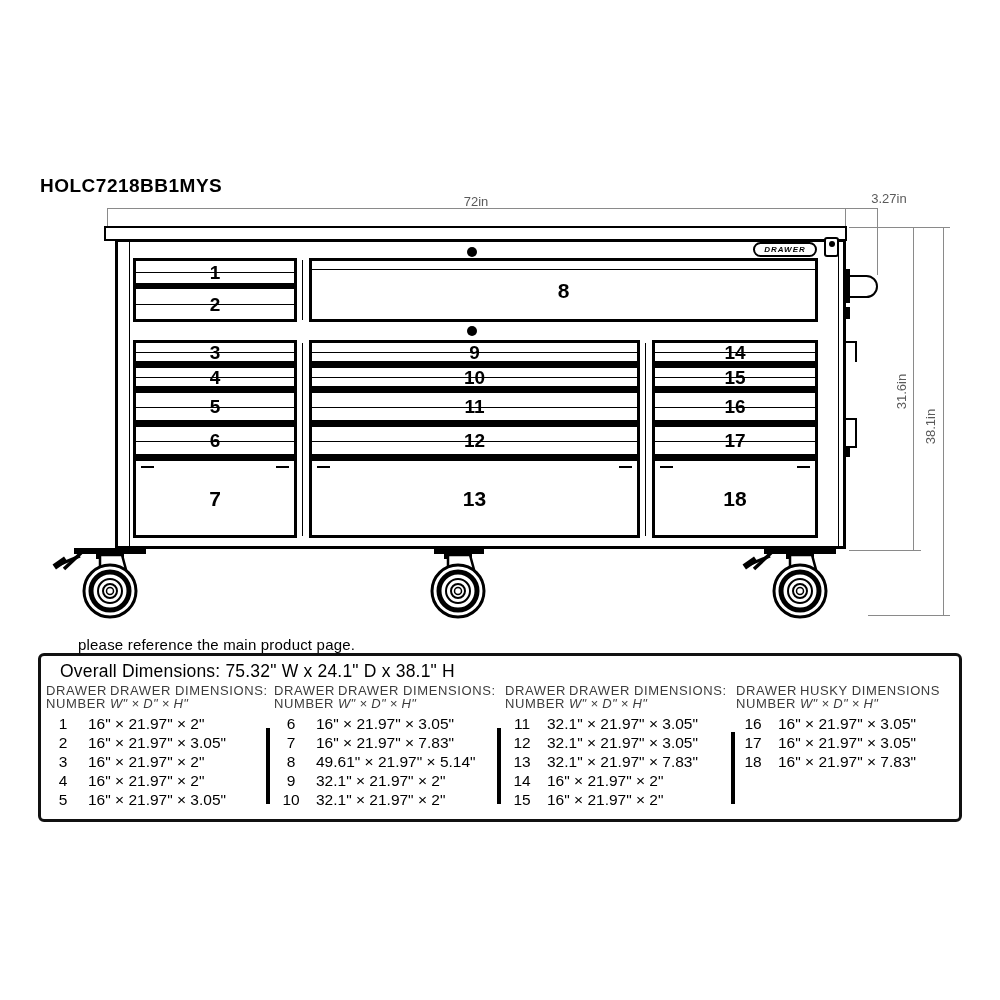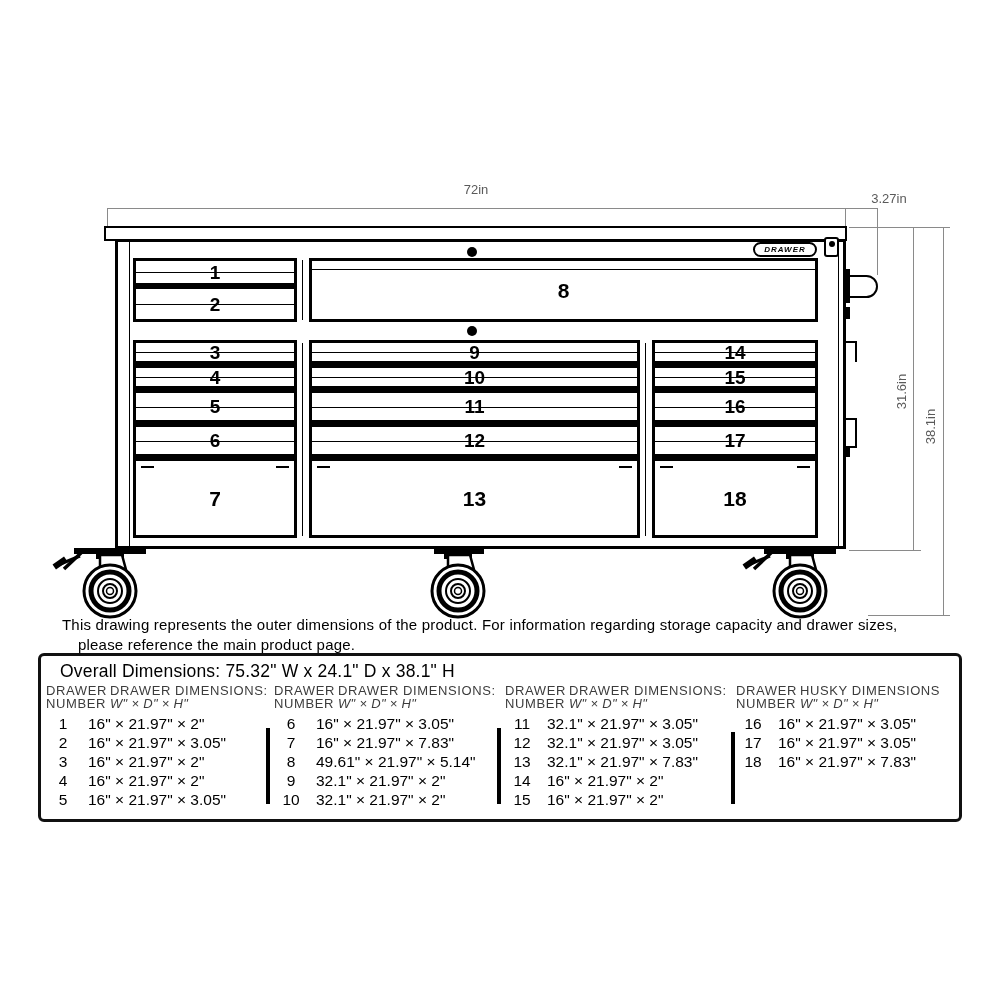--- a/index.html
+++ b/index.html
@@ -53,26 +53,27 @@
   .tg-row{display:flex;height:19px;align-items:center;font-size:15.5px;}
   .tg-row .num{width:34px;text-align:center;flex:none;}
   .tg-row .dims{margin-left:8px;white-space:nowrap;}
   .tdiv{position:absolute;width:4px;background:#000;}
 </style>
 </head>
 <body>
 
 <div class="page">
 
+  <div class="title">HOLC7218BB1MYS</div>
 
   <div class="hl" style="left:107px;top:208px;width:770px;"></div>
   <div class="vl" style="left:107px;top:208px;height:19px;"></div>
   <div class="vl" style="left:845px;top:208px;height:19px;"></div>
   <div class="vl" style="left:877px;top:208px;height:67px;"></div>
-  <div class="dimlabel" style="left:440px;top:182px;width:72px;">72in</div>
+  <div class="dimlabel" style="left:440px;top:194px;width:72px;">72in</div>
   <div class="dimlabel" style="left:856px;top:191px;width:66px;">3.27in</div>
 
   <div class="hl" style="left:849px;top:227px;width:101px;"></div>
   <div class="hl" style="left:849px;top:550px;width:72px;"></div>
   <div class="hl" style="left:868px;top:615px;width:82px;"></div>
   <div class="vl" style="left:913px;top:227px;height:323px;"></div>
   <div class="vl" style="left:943px;top:227px;height:388px;"></div>
   <div class="dimlabel vlabel" style="left:878px;top:384px;width:46px;">31.6in</div>
   <div class="dimlabel vlabel" style="left:907px;top:419px;width:46px;">38.1in</div>
 
@@ -195,21 +196,20 @@
     <rect x="-9" y="13" width="14" height="6" transform="rotate(-35 -2 16)" fill="#000"></rect>
     <rect x="34" y="7" width="28" height="5" fill="#000"></rect>
     <polygon points="38,8 60,8 66,30 56,44 38,38" fill="#fff" stroke="#000" stroke-width="2.5"></polygon>
     <circle cx="48" cy="44" r="26" fill="#fff" stroke="#000" stroke-width="3"></circle>
     <circle cx="48" cy="44" r="19" fill="none" stroke="#000" stroke-width="5"></circle>
     <circle cx="48" cy="44" r="12" fill="none" stroke="#000" stroke-width="2"></circle>
     <circle cx="48" cy="44" r="7" fill="#fff" stroke="#000" stroke-width="2"></circle>
     <circle cx="48" cy="44" r="3.5" fill="none" stroke="#000" stroke-width="1.5"></circle>
   </svg>
 
-  <div class="note" style="top:616px;">This drawing represents the outer dimensions of the product. For information regarding storage capacity and drawer sizes,</div>
   <div class="note" style="top:636px;margin-left:16px;">please reference the main product page.</div>
 
   <div class="panel"></div>
   <div class="overall">Overall Dimensions: 75.32" W x 24.1" D x 38.1" H</div>
 
   <div class="tgroup" style="left:46px;width:225px;">
     <div class="tg-head">
       <div class="th-c1">
         <span>DRAWER</span>
         <span>NUMBER</span>

